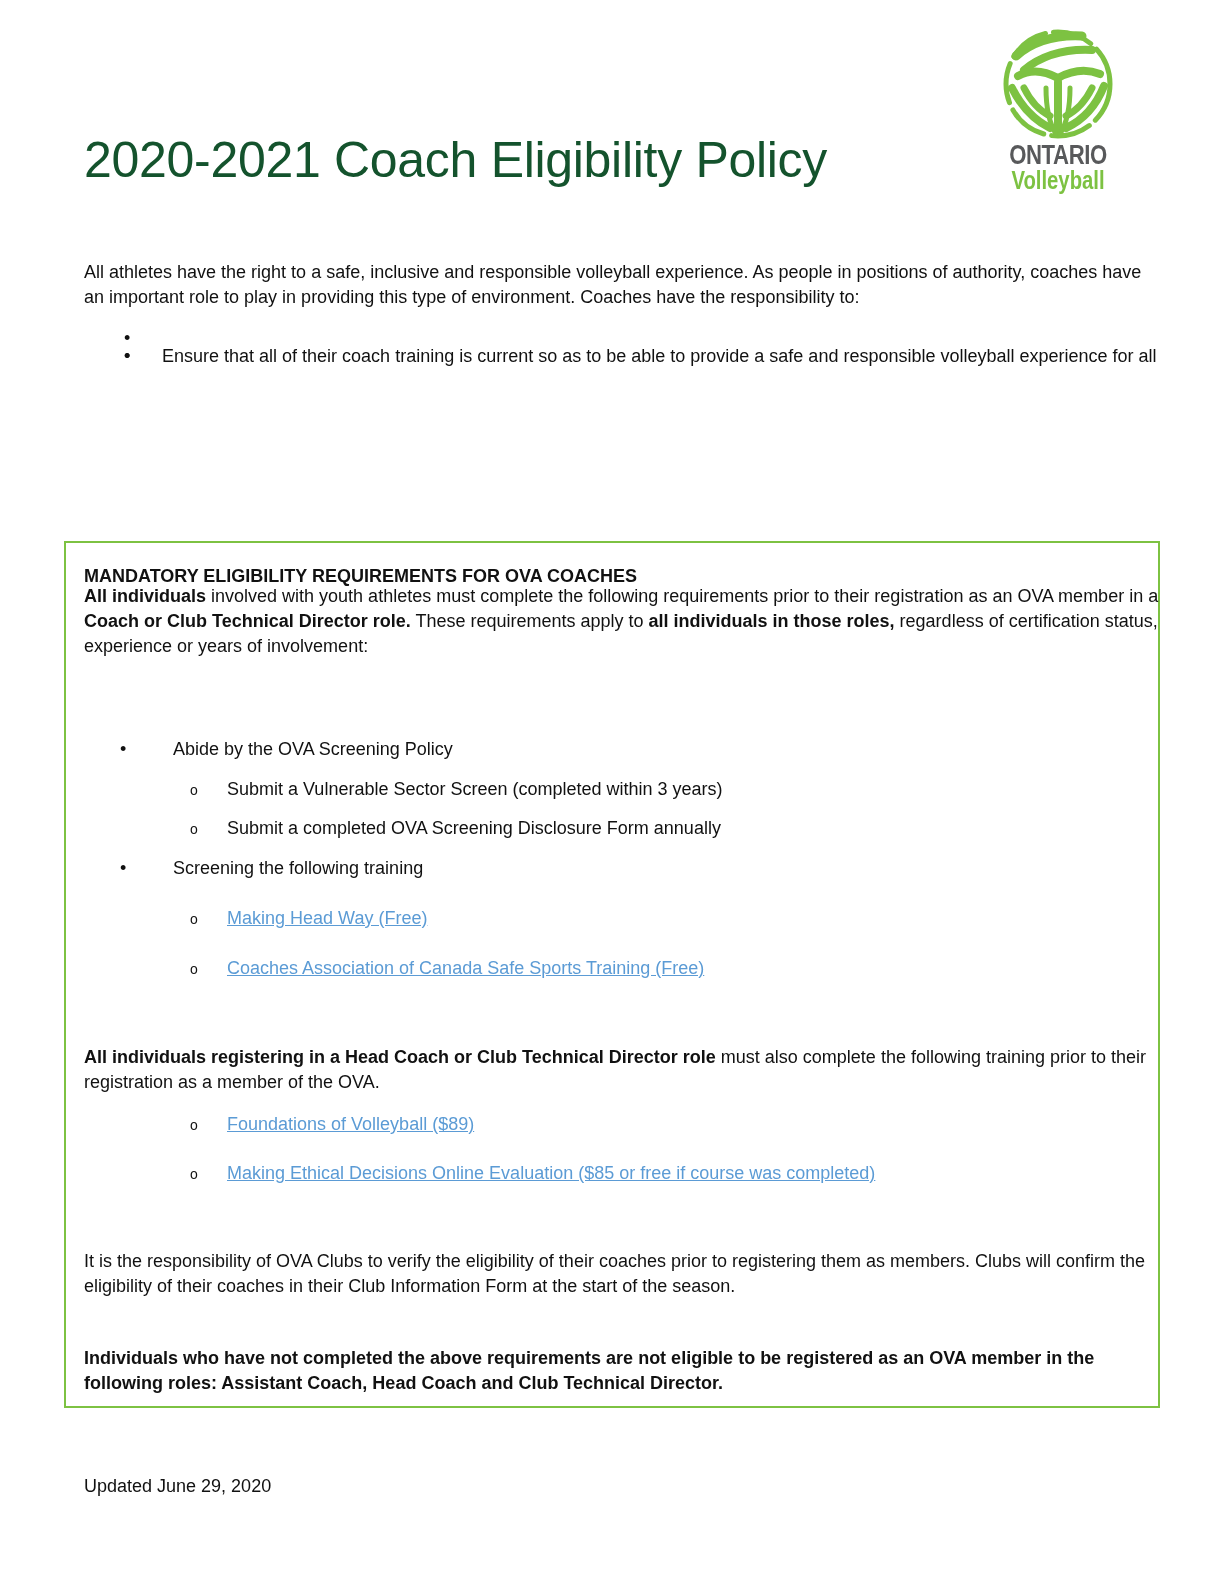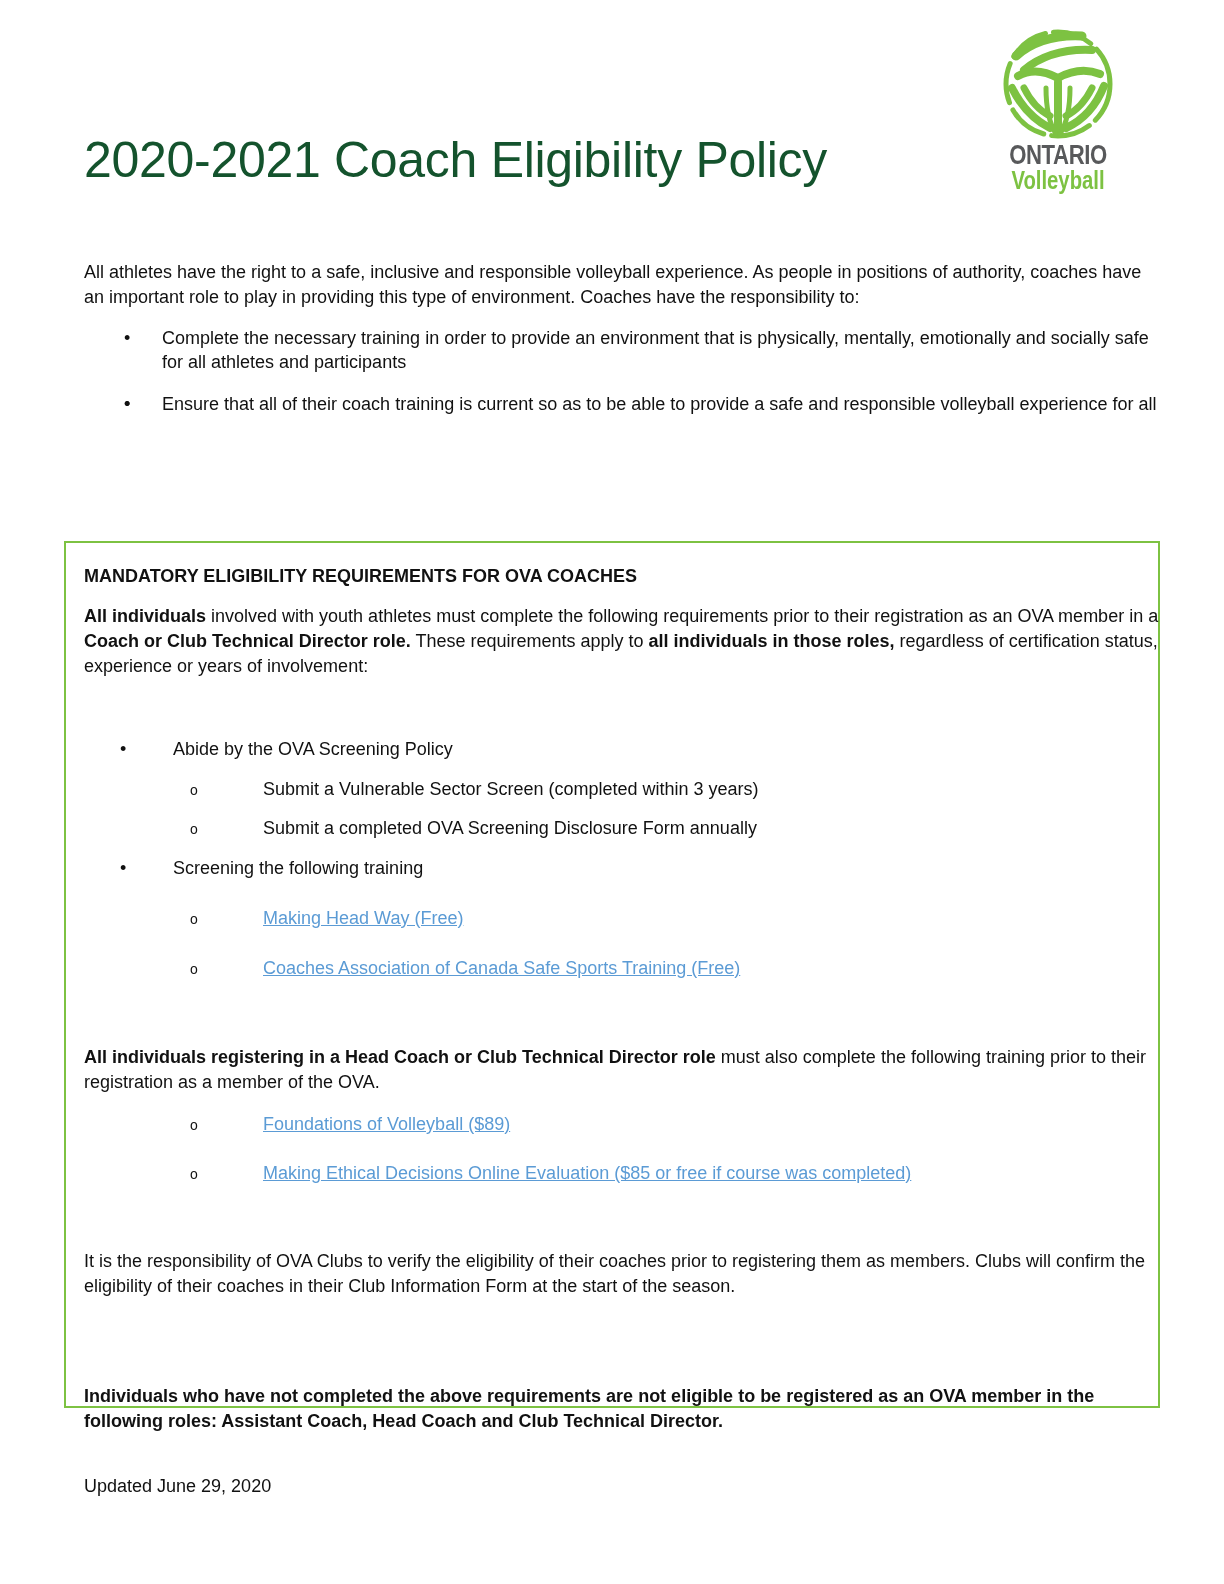--- a/index.html
+++ b/index.html
@@ -28,32 +28,32 @@
   .p { position: absolute; left: 84px; font-size: 18px; line-height: 25px; margin: 0; }
   .intro { top: 260px; width: 1080px; }
   ul.resp { position: absolute; left: 84px; top: 326px; width: 1080px; margin: 0; padding: 0; list-style: none; }
   ul.resp li { position: relative; padding-left: 78px; font-size: 18px; line-height: 24px; margin-bottom: 18px; }
   ul.resp li .bullet { position: absolute; left: 40px; top: 0; }
   .box {
     position: absolute; left: 64px; top: 541px; width: 1096px; height: 867px;
     border: 2px solid #7dc242; box-sizing: border-box;
   }
   .heading { top: 564px; font-weight: bold; text-align: right; }
-  .all-ind { top: 604px; width: 1080px; }
+  .all-ind { top: 584px; width: 1080px; }
   b { font-weight: bold; }
   .lvl1 { position: absolute; left: 120px; font-size: 18px; line-height: 24px; }
   .lvl1 .bullet { position: absolute; left: 0; top: 0; }
   .lvl1 .txt { position: absolute; left: 53px; top: 0; white-space: nowrap; }
   .lvl2 { position: absolute; left: 190px; font-size: 18px; line-height: 24px; }
   .lvl2 .bullet { position: absolute; left: 0; top: 1px; font-size: 14px; }
-  .lvl2 .txt { position: absolute; left: 37px; top: 0; white-space: nowrap; margin-left: 36px; }
+  .lvl2 .txt { position: absolute; left: 37px; top: 0; white-space: nowrap; }
   a.link { color: #5b9bd5; text-decoration: underline; }
   .head-coach { top: 1045px; width: 1080px; }
   .resp-clubs { top: 1249px; width: 1080px; }
-  .not-eligible { top: 1384px; width: 1080px; font-weight: bold; }
+  .not-eligible { top: 1346px; width: 1080px; font-weight: bold; }
   .updated { top: 1474px; }
 </style>
 </head>
 <body>
 
 <div class="logo">
   <svg width="124" height="118" viewBox="0 0 124 118">
     <g fill="none" stroke="#7dc242" stroke-linecap="round">
       <circle cx="62" cy="58" r="52" stroke-width="5" stroke-dasharray="40 8"></circle>
       <path d="M20 30 Q45 8 86 10" stroke-width="9"></path>
@@ -73,21 +73,20 @@
   <div class="logo-word2">Volleyball</div>
 </div>
 
 <h1>2020-2021 Coach Eligibility Policy</h1>
 
 <p class="p intro">All athletes have the right to a safe, inclusive and responsible volleyball experience. As people in positions of authority, coaches have an important role to play in providing this type of environment. Coaches have the responsibility to:</p>
 
 <ul class="resp">
   <li>
     <span class="bullet">•</span>
-    <span>Complete the necessary training in order to provide an environment that is physically, mentally, emotionally and socially safe for all athletes and participants</span>
   </li>
   <li>
     <span class="bullet">•</span>
   </li>
   <li>
     <span class="bullet">•</span>
     <span>Ensure that all of their coach training is current so as to be able to provide a safe and responsible volleyball experience for all</span>
   </li>
 </ul>
 

